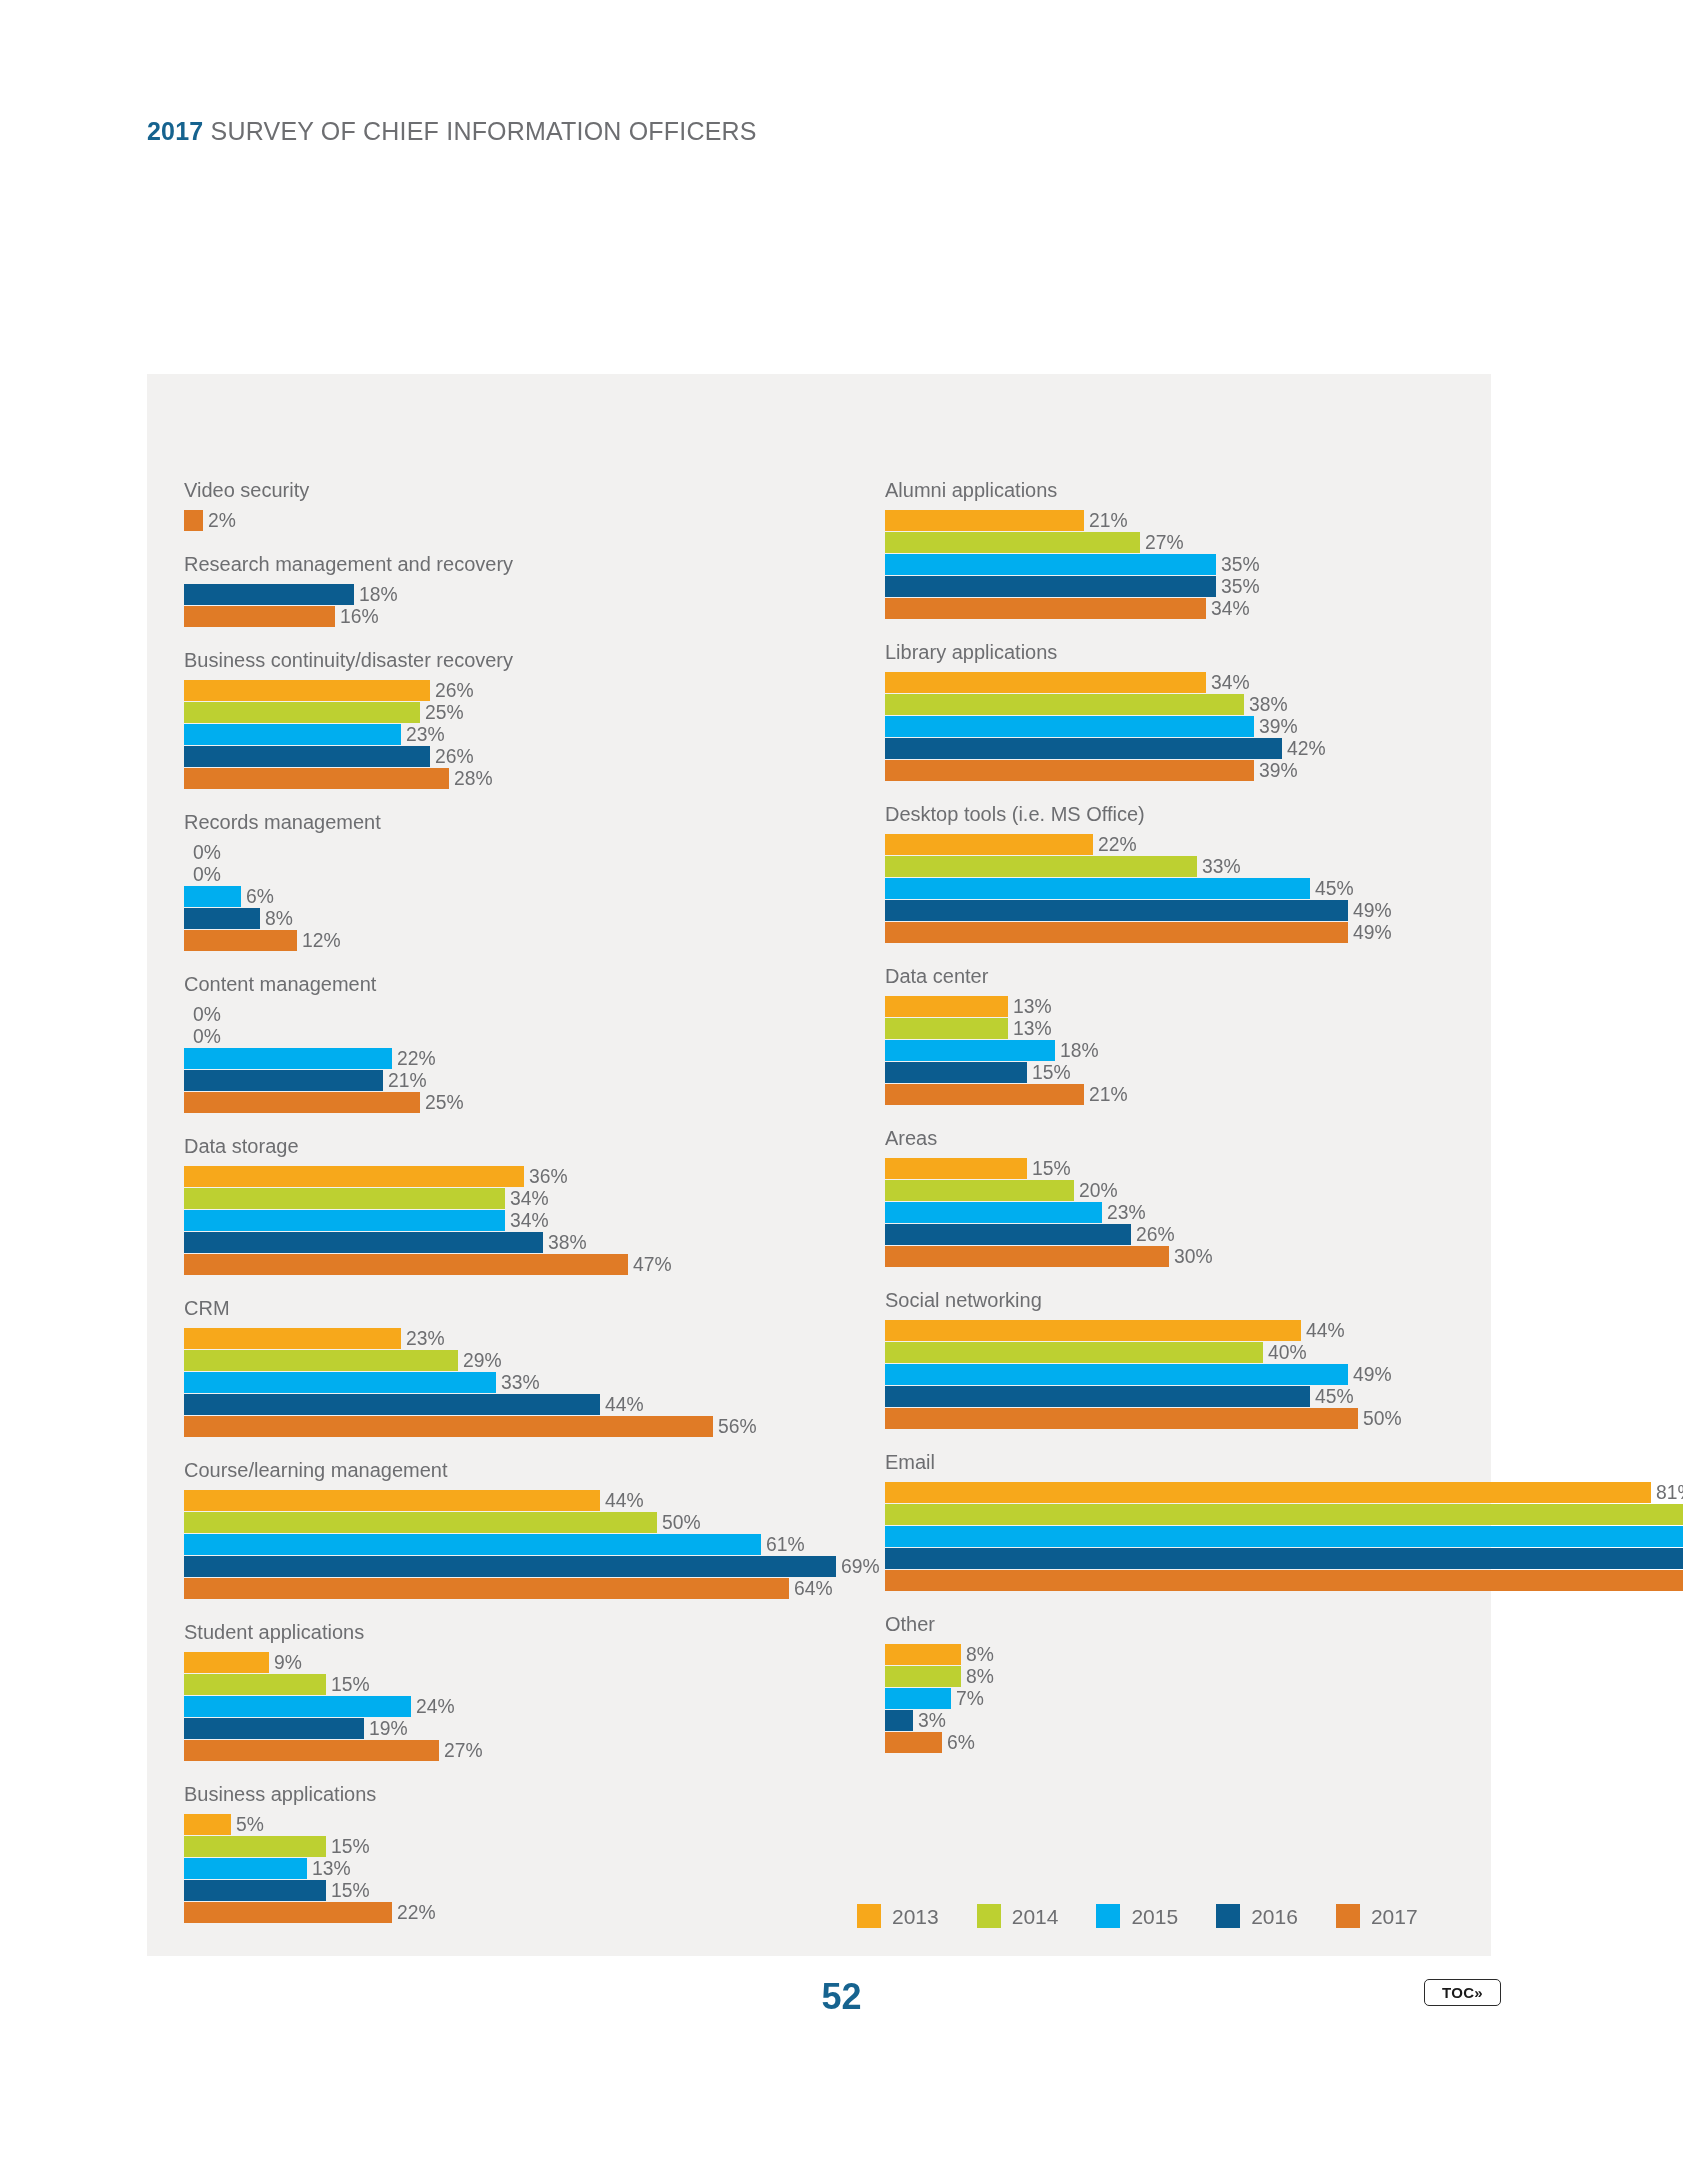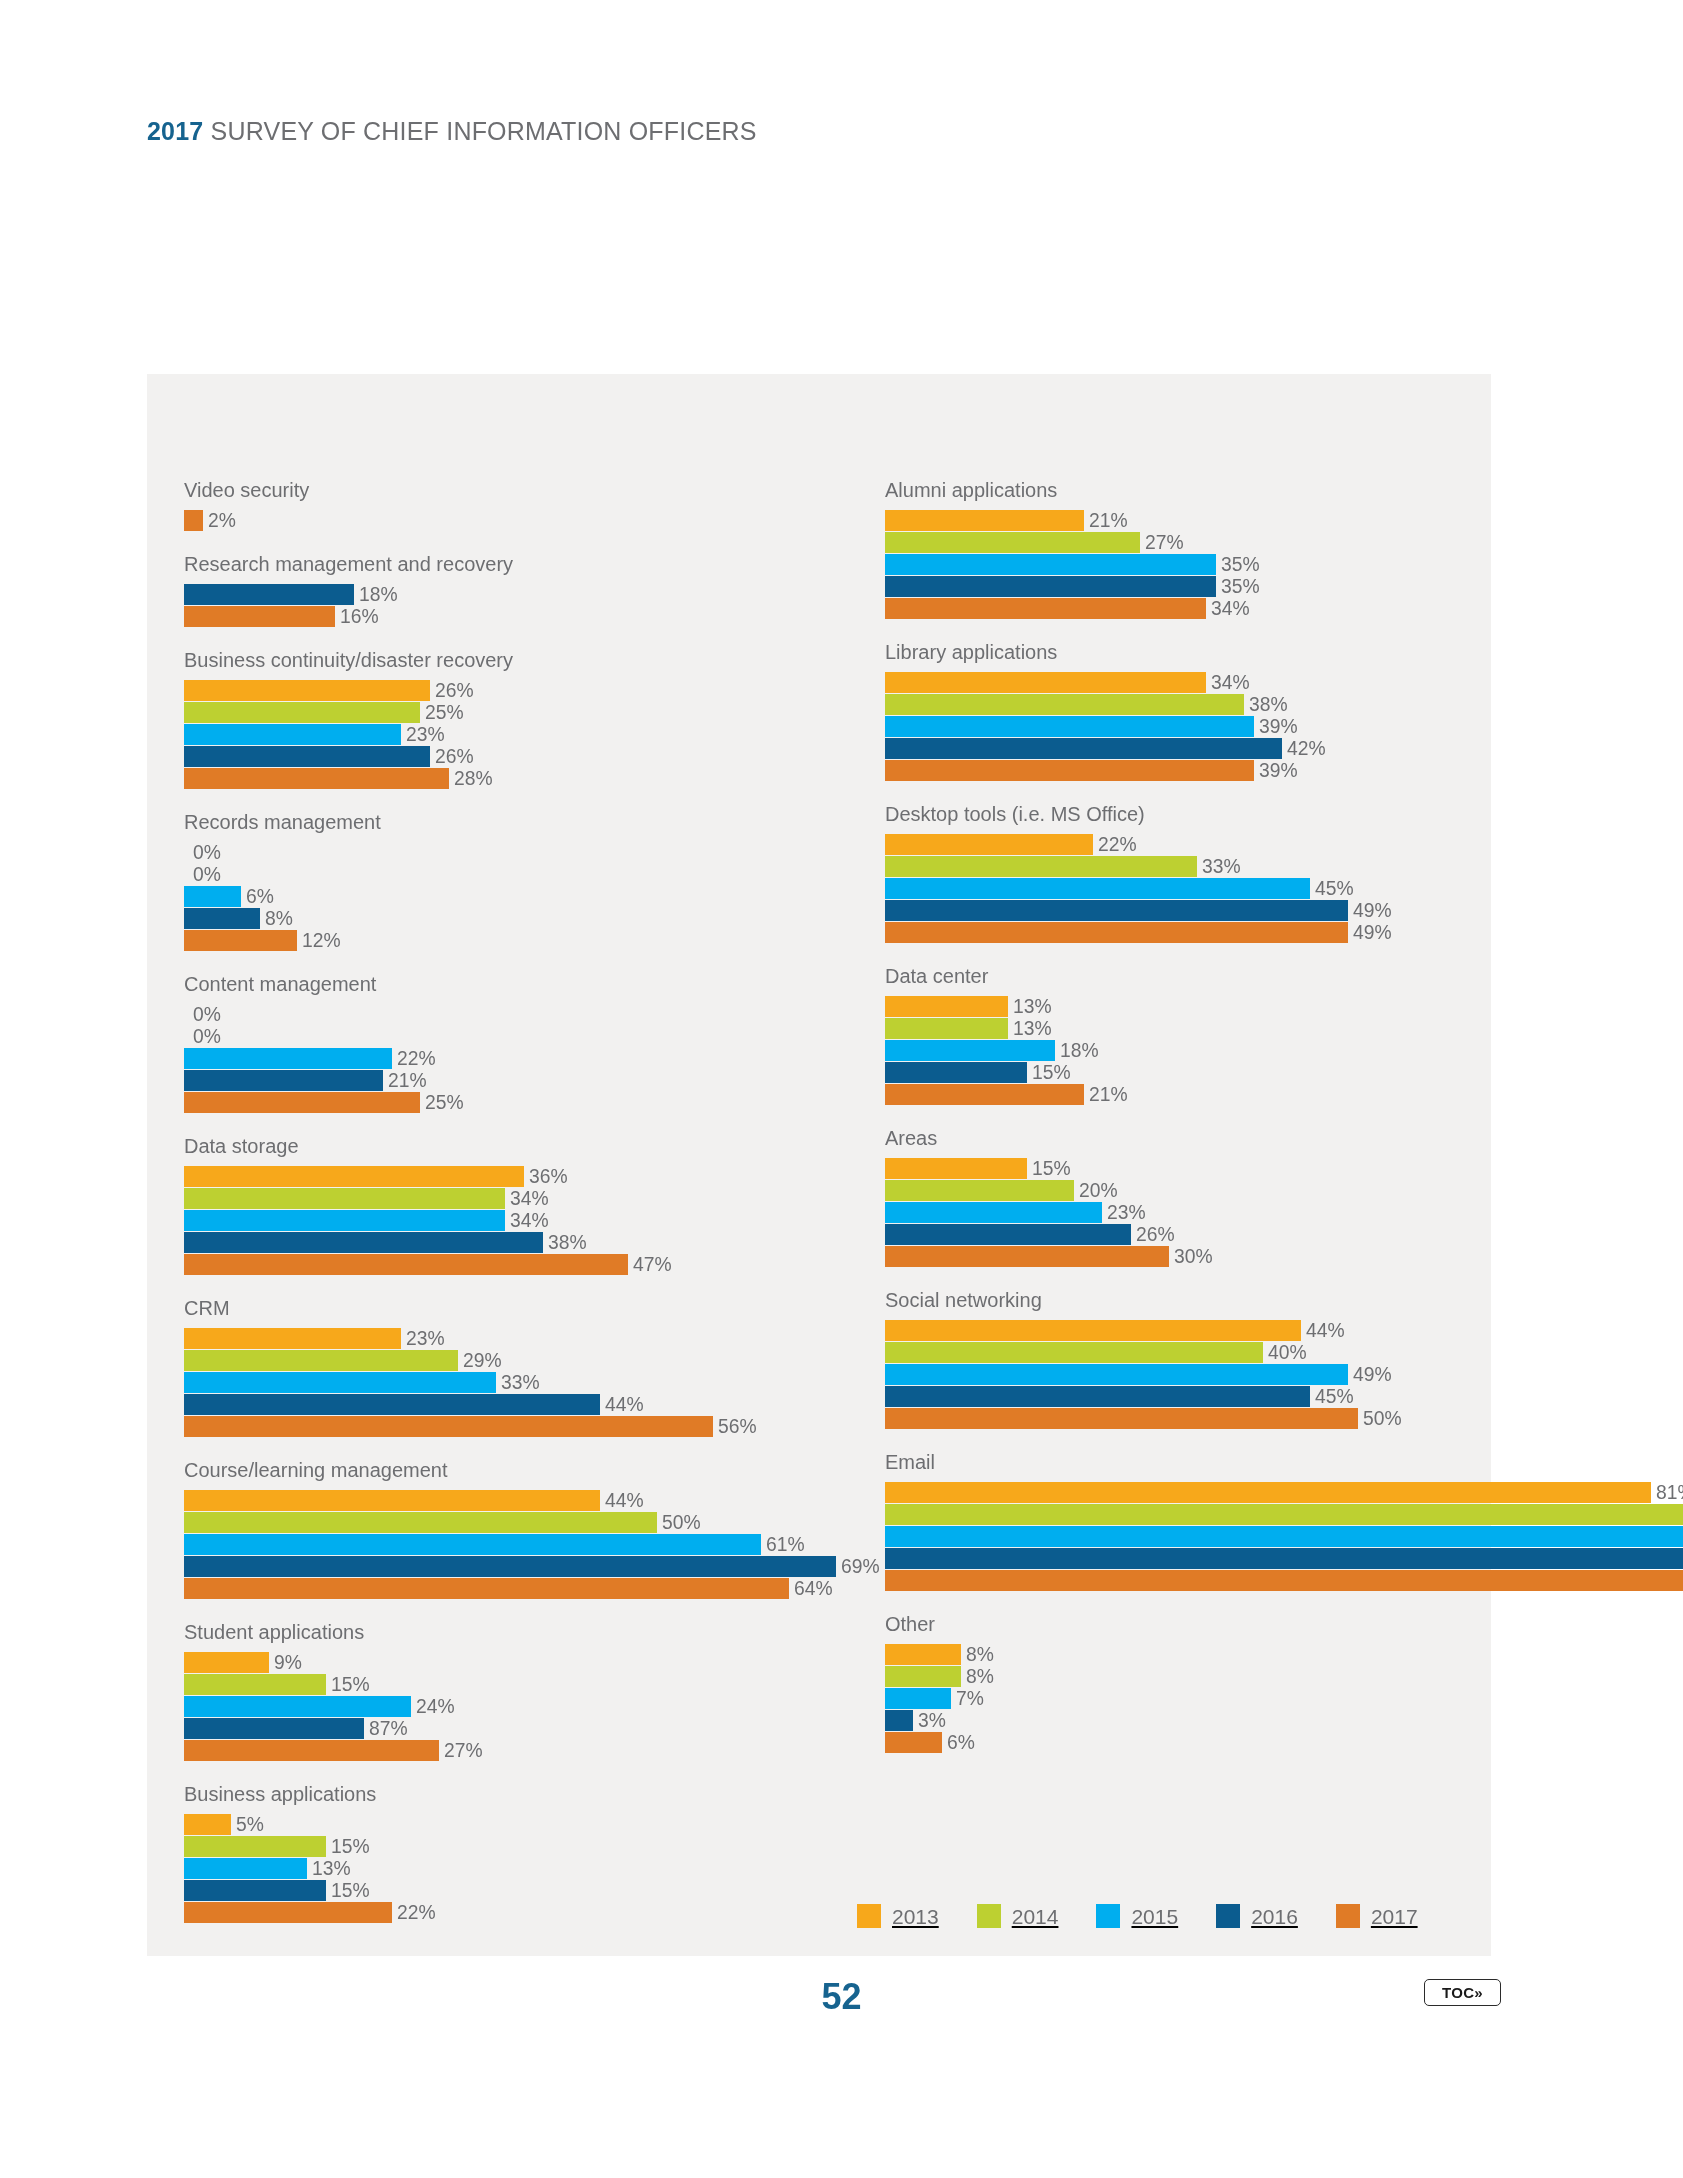--- a/index.html
+++ b/index.html
@@ -102,21 +102,20 @@
     left: 710px;
     bottom: 28px;
     display: flex;
     align-items: center;
     gap: 38px;
   }
   .legend-item {
     display: flex;
     align-items: center;
     gap: 11px;
-    text-decoration: underline;
   }
   .legend-swatch {
     width: 24px;
     height: 24px;
     display: block;
   }
   .legend-label {
     font-size: 21px;
     color: #6d6e71;
     line-height: 1;
@@ -347,21 +346,21 @@
             <div class="bar-row">
               <div class="bar" style="width: 142px; background: rgb(189, 208, 49);"></div>
               <span class="bar-value">15%</span>
             </div>
             <div class="bar-row">
               <div class="bar" style="width: 227px; background: rgb(0, 174, 239);"></div>
               <span class="bar-value">24%</span>
             </div>
             <div class="bar-row">
               <div class="bar" style="width: 180px; background: rgb(11, 92, 143);"></div>
-              <span class="bar-value">87%</span>
+              <span class="bar-value">19%</span>
             </div>
             <div class="bar-row">
               <div class="bar" style="width: 255px; background: rgb(224, 123, 38);"></div>
               <span class="bar-value">27%</span>
             </div>
           </div>
         </div>
         <div class="group">
           <div class="group-label">Business applications</div>
           <div class="bars">

